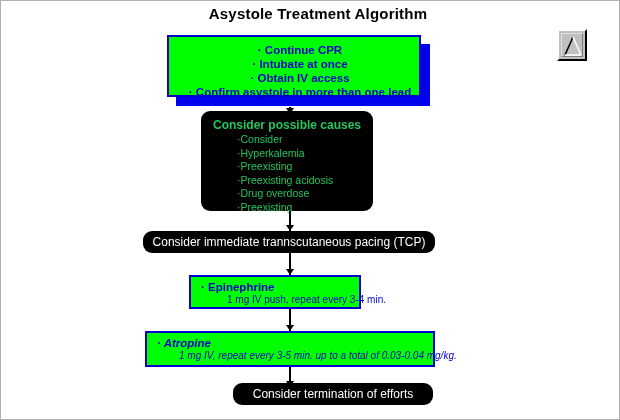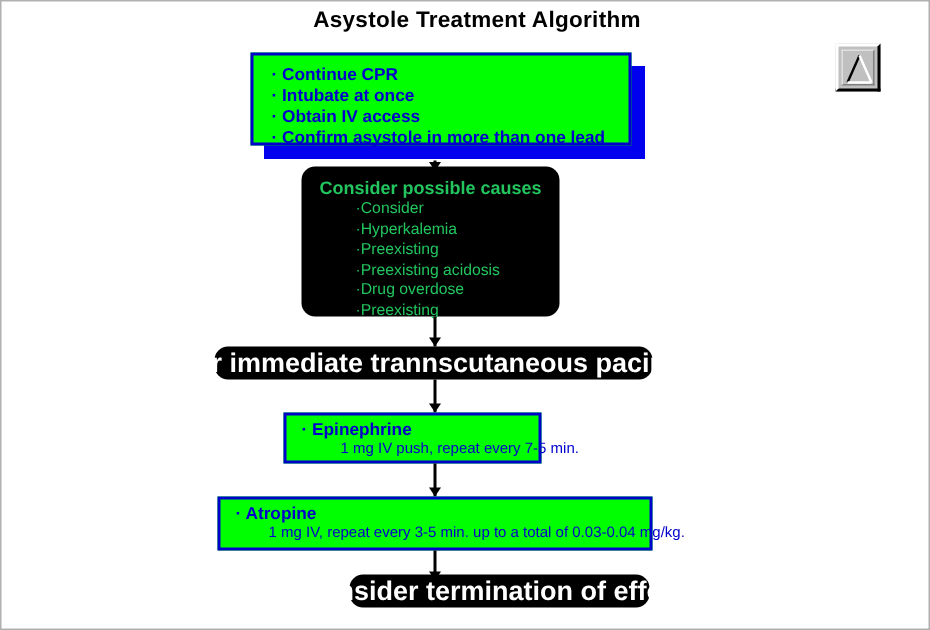--- a/index.html
+++ b/index.html
@@ -61,20 +61,21 @@
     font-size: 10px;
     line-height: 12px;
     white-space: nowrap;
   }
   .bullet-line {
     font-weight: bold;
     font-size: 11.5px;
     line-height: 14px;
     color: #0000cc;
     white-space: nowrap;
+    text-align: center;
   }
   .bullet-line .dot,
   .green-box .hdr .dot {
     font-weight: bold;
   }
 
   
   .black-box {
     background: #000000;
     color: #22c55e;
@@ -92,22 +93,22 @@
     line-height: 13.5px;
     white-space: nowrap;
   }
   .black-bar {
     background: #000000;
     color: #ffffff;
     border-radius: 9px;
     display: flex;
     align-items: center;
     justify-content: center;
-    font-weight: bold;
-    font-size: 18px;
+    font-weight: normal;
+    font-size: 12px;
     white-space: nowrap;
   }
 
   
   .connector {
     position: absolute;
     width: 2px;
     background: #000000;
   }
   .arrowhead {
@@ -219,27 +220,27 @@
   </div>
 
   <div class="connector" style="left:288px; top:252px; height:22px;"></div>
   <div class="arrowhead" style="left:285px; top:268px;"></div>
 
   <div class="node green-box" style="left:188px; top:274px; width:172px; height:34px; padding:4px 0 0 10px;">
     <div class="hdr">
       <span class="dot">·</span>
       <span>Epinephrine</span>
     </div>
-    <div class="sub" style="padding-left:26px;">1 mg IV push, repeat every 7-5 min.</div>
+    <div class="sub" style="padding-left:26px;">1 mg IV push, repeat every 3-4 min.</div>
   </div>
 
   <div class="connector" style="left:288px; top:308px; height:22px;"></div>
   <div class="arrowhead" style="left:285px; top:324px;"></div>
 
-  <div class="node green-box" style="left:144px; top:330px; width:290px; height:36px; padding:4px 0 0 10px;">
+  <div class="node green-box" style="left:144px; top:330px; width:290px; height:36px; padding:4px 0 0 10px;font-style:italic;">
     <div class="hdr">
       <span class="dot">·</span>
       <span>Atropine</span>
     </div>
     <div class="sub" style="padding-left:22px;">1 mg IV, repeat every 3-5 min. up to a total of 0.03-0.04 mg/kg.</div>
   </div>
 
   <div class="connector" style="left:288px; top:366px; height:20px;"></div>
   <div class="arrowhead" style="left:285px; top:380px;"></div>
 

